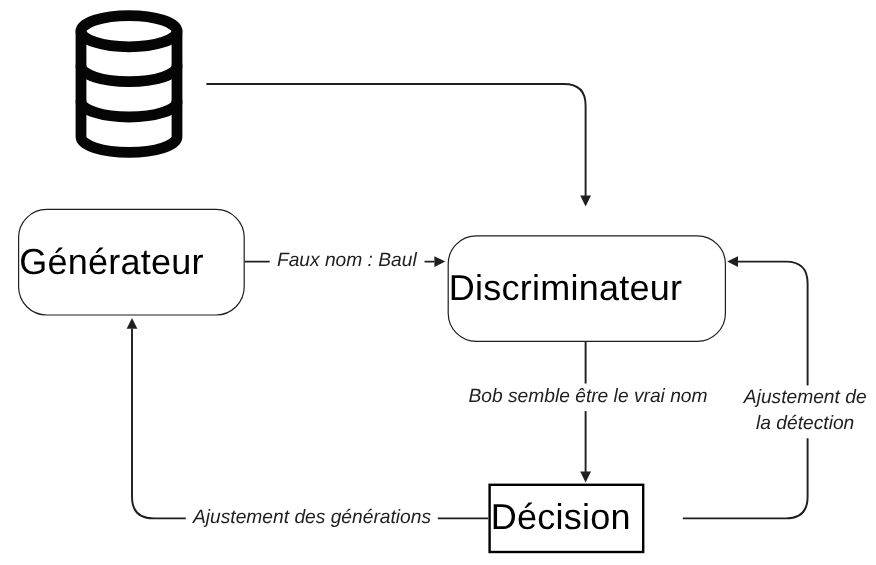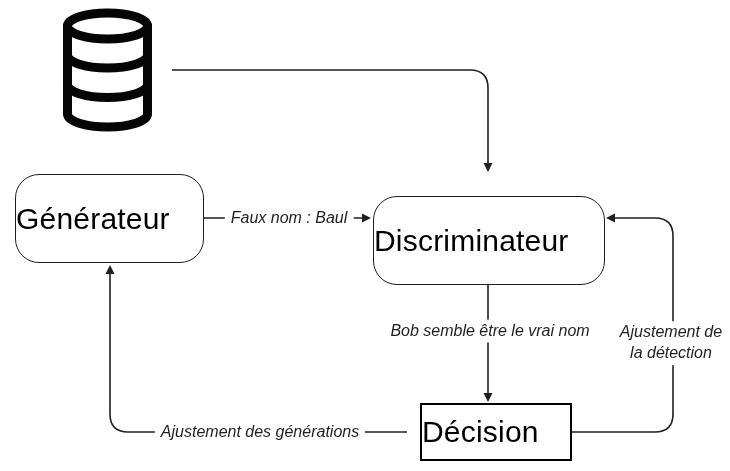--- a/index.html
+++ b/index.html
@@ -42,21 +42,21 @@
   .node.rounded {
     border: 1.5px solid #1f1f1f;
     border-radius: 24px;
   }
   .node.square {
     border: 2px solid #000000;
     border-radius: 0;
   }
   #node-generator   { left: 15px;  top: 174px; width: 189px; height: 89px; }
   #node-discriminator { left: 373px; top: 174px; width: 232px; height: 89px; margin-top: 22px; }
-  #node-decision    { left: 420px; top: 403px; width: 152px; height: 58px; }
+  #node-decision    { left: 407px; top: 403px; width: 130px; height: 58px; }
   .edge-label {
     position: absolute;
     transform: translate(-50%, -50%);
     background: #ffffff;
     color: #1f1f1f;
     font-style: italic;
     font-size: 16px;
     white-space: nowrap;
     padding: 1px 6px;
     text-align: center;

